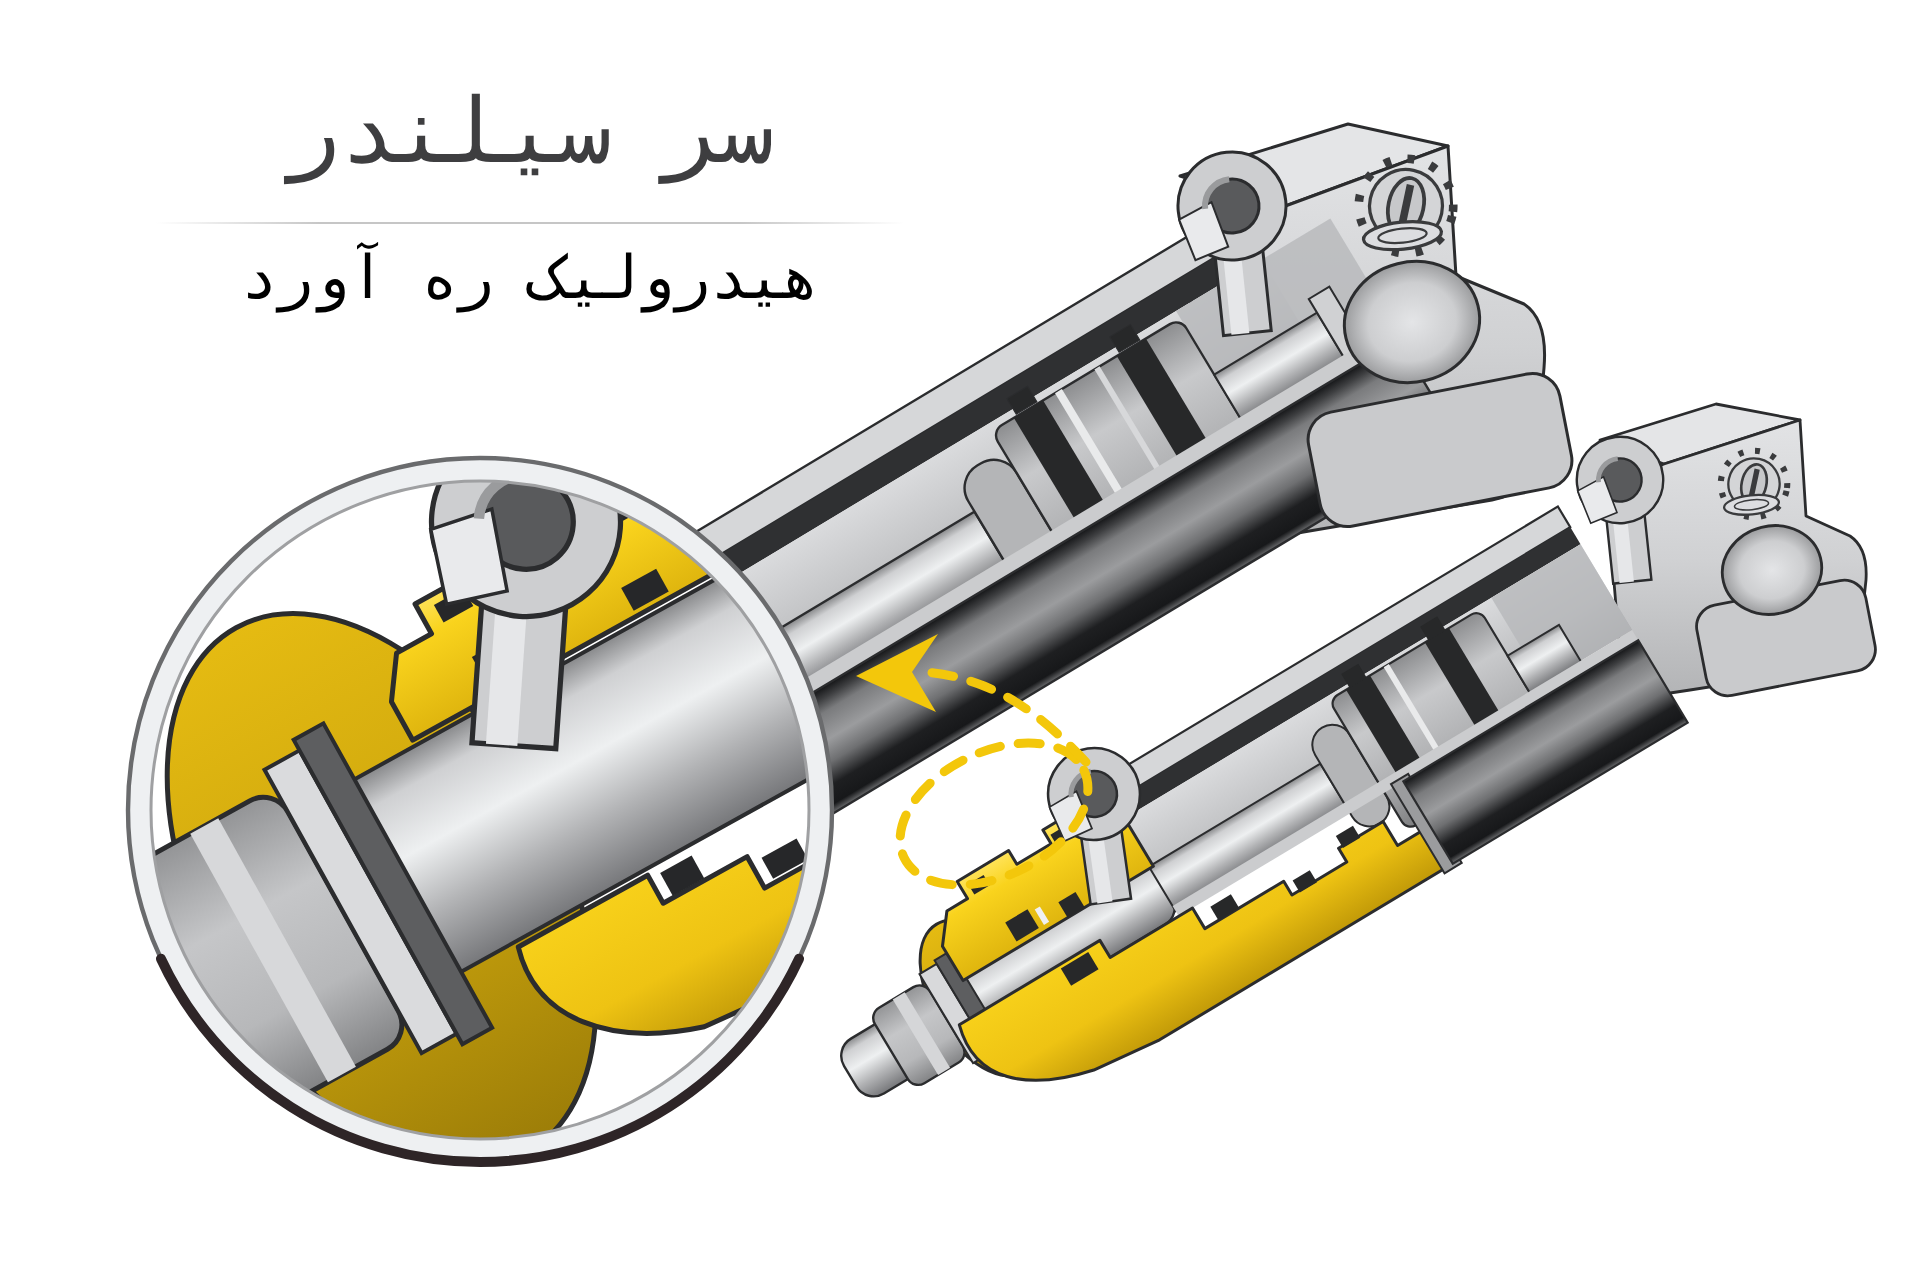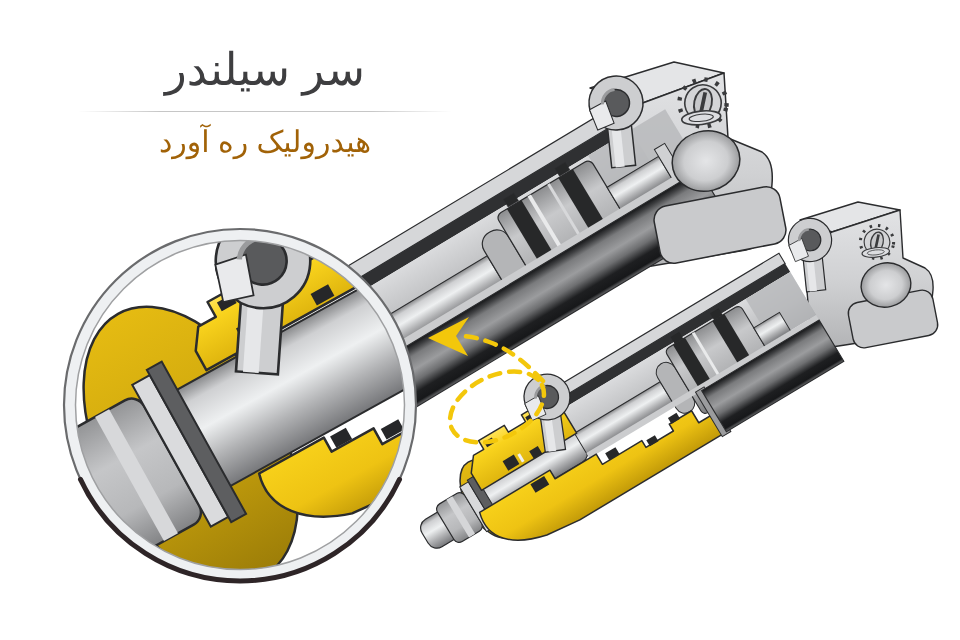--- a/index.html
+++ b/index.html
@@ -1,24 +1,24 @@
 <!DOCTYPE html>
 <html><head>
 <meta charset="utf-8">
 <style>
   html,body{margin:0;padding:0;background:#fff;}
   .stage{position:relative;width:960px;height:640px;background:#fff;overflow:hidden;
-         font-family:Liberation Sans, sans-serif;}
+         font-family:Liberation Mono, monospace;}
   .stage svg{position:absolute;left:0;top:0;}
   .caption{position:absolute;left:72px;top:36px;width:386px;text-align:center;
            direction:rtl;color:#3e3e40;}
   .caption .title{font-size:45px;line-height:1.5;font-weight:normal;}
   .caption .divider{height:1px;margin:7px 6px 9px 6px;
       background:linear-gradient(to right,rgba(198,198,198,0),#c6c6c6 22%,#c6c6c6 78%,rgba(198,198,198,0));}
-  .caption .subtitle{font-size:30px;line-height:1.4;color:#a16207;}
+  .caption .subtitle{font-size:30px;line-height:1.4;color:#000000;}
 </style>
 </head>
 <body>
 
 <div class="stage">
 
 <svg width="960" height="640" viewBox="0 0 960 640">
 <defs>
   <linearGradient id="gTube" x1="0" y1="0" x2="0" y2="1">
     <stop offset="0" stop-color="#151618"></stop>

